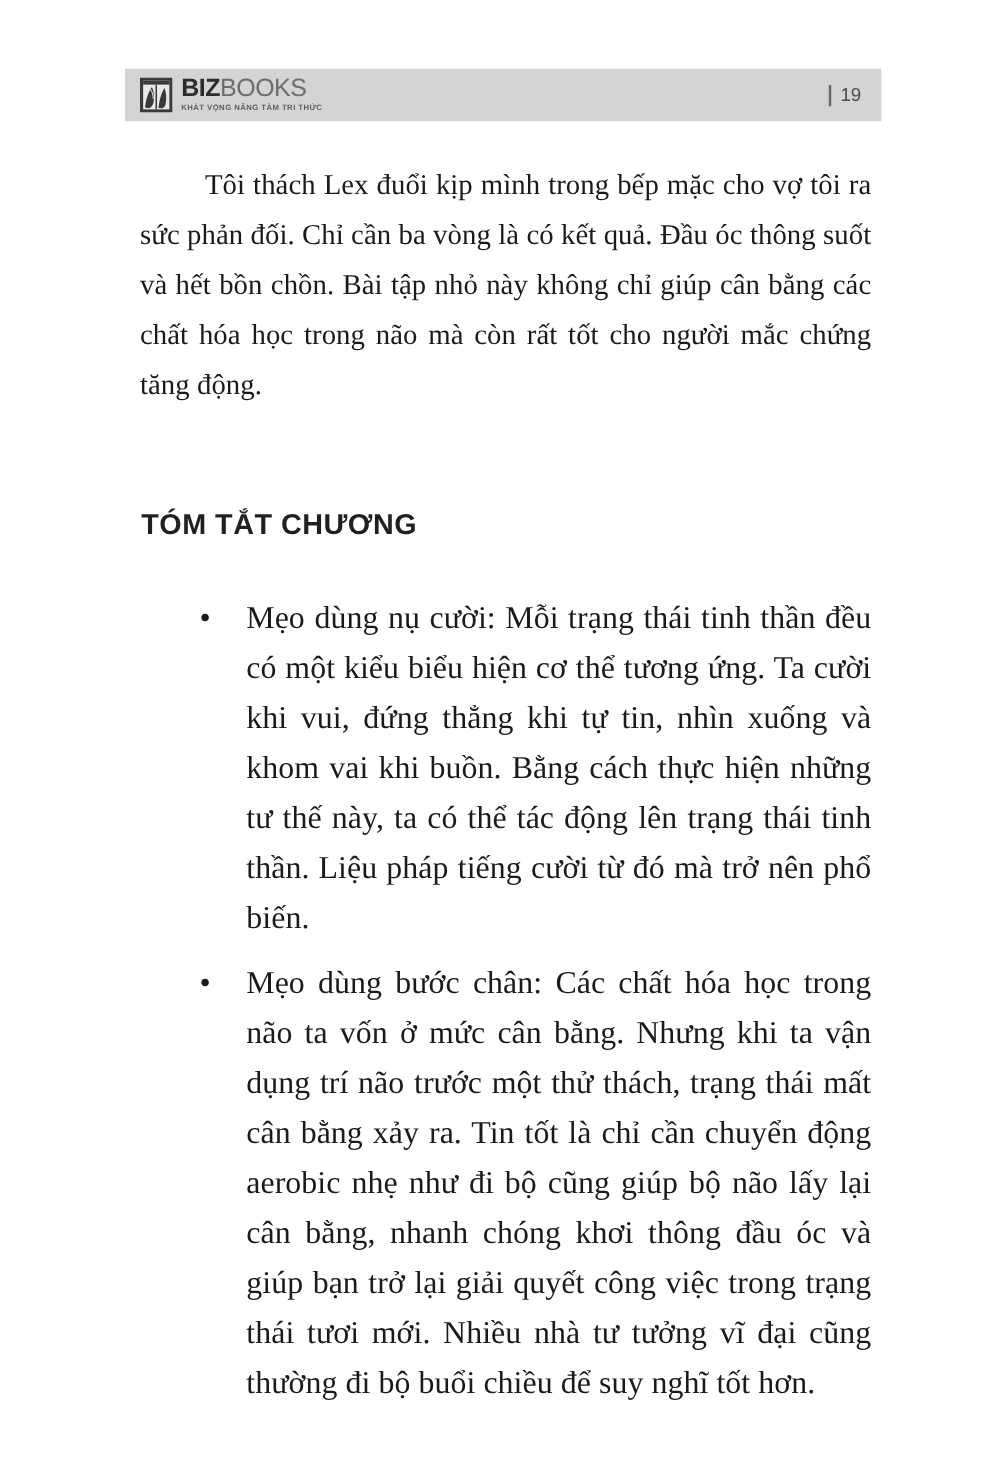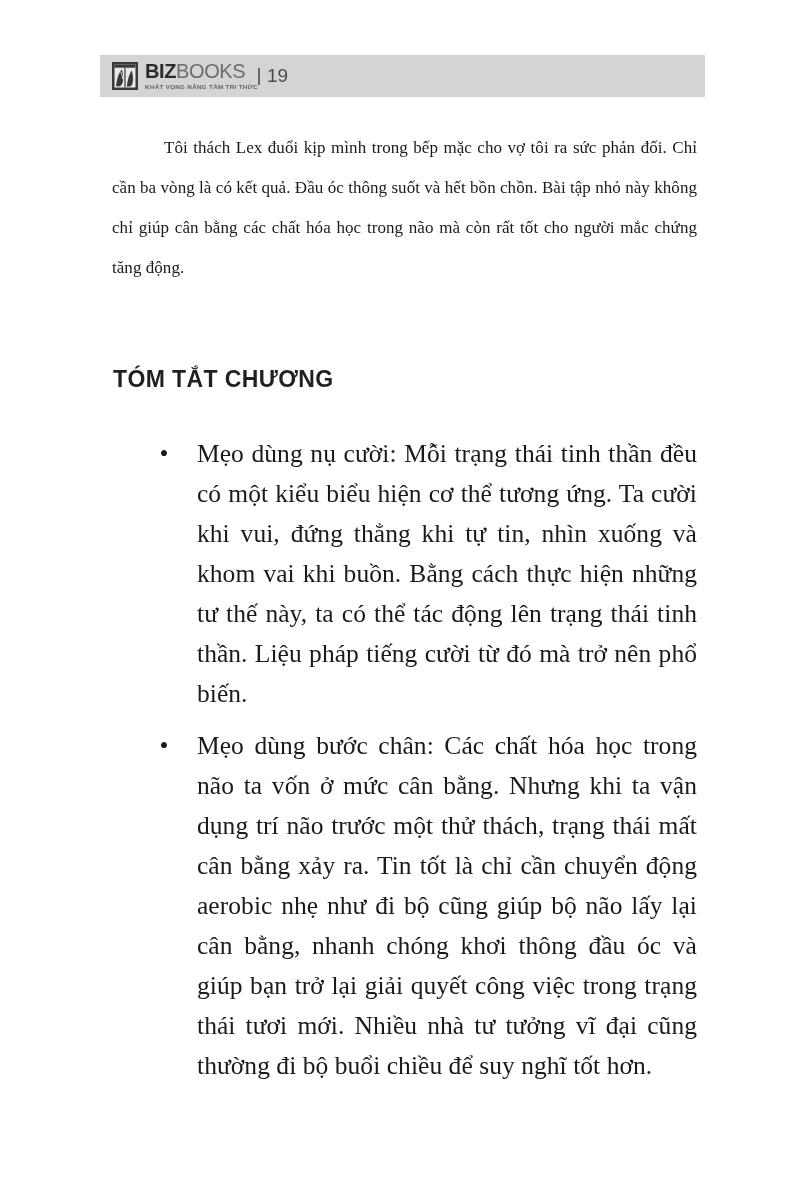--- a/index.html
+++ b/index.html
@@ -25,20 +25,21 @@
   
   .header-bar {
     position: absolute;
     left: 100px;
     top: 55px;
     width: 605px;
     height: 42px;
     background: #d4d4d4;
     display: flex;
     align-items: center;
+    justify-content: space-between;
     box-sizing: border-box;
     padding: 0 16px 0 12px;
   }
 
   .brand {
     display: flex;
     align-items: center;
     gap: 7px;
   }
 
@@ -77,21 +78,21 @@
     font-size: 6.2px;
     font-weight: 700;
     letter-spacing: 0.35px;
     color: #5e5e5e;
     margin-top: 3px;
     white-space: nowrap;
   }
 
   .folio {
     font-family: "Liberation Sans", "DejaVu Sans", sans-serif;
-    font-size: 19px;
+    font-size: 15px;
     color: #4a4a4a;
     display: flex;
     align-items: center;
     gap: 7px;
   }
   .folio .rule {
     display: inline-block;
     width: 2px;
     height: 17px;
     background: #6a6a6a;
@@ -100,21 +101,21 @@
   
   .content {
     position: absolute;
     left: 112px;
     top: 128px;
     width: 585px;
   }
 
   p.body {
     margin: 0;
-    font-size: 17px;
+    font-size: 23px;
     line-height: 40px;
     text-align: justify;
     text-indent: 52px;
     letter-spacing: 0.05px;
   }
 
   h2.section-title {
     font-family: "Liberation Sans", "DejaVu Sans", sans-serif;
     font-size: 23px;
     font-weight: 700;

